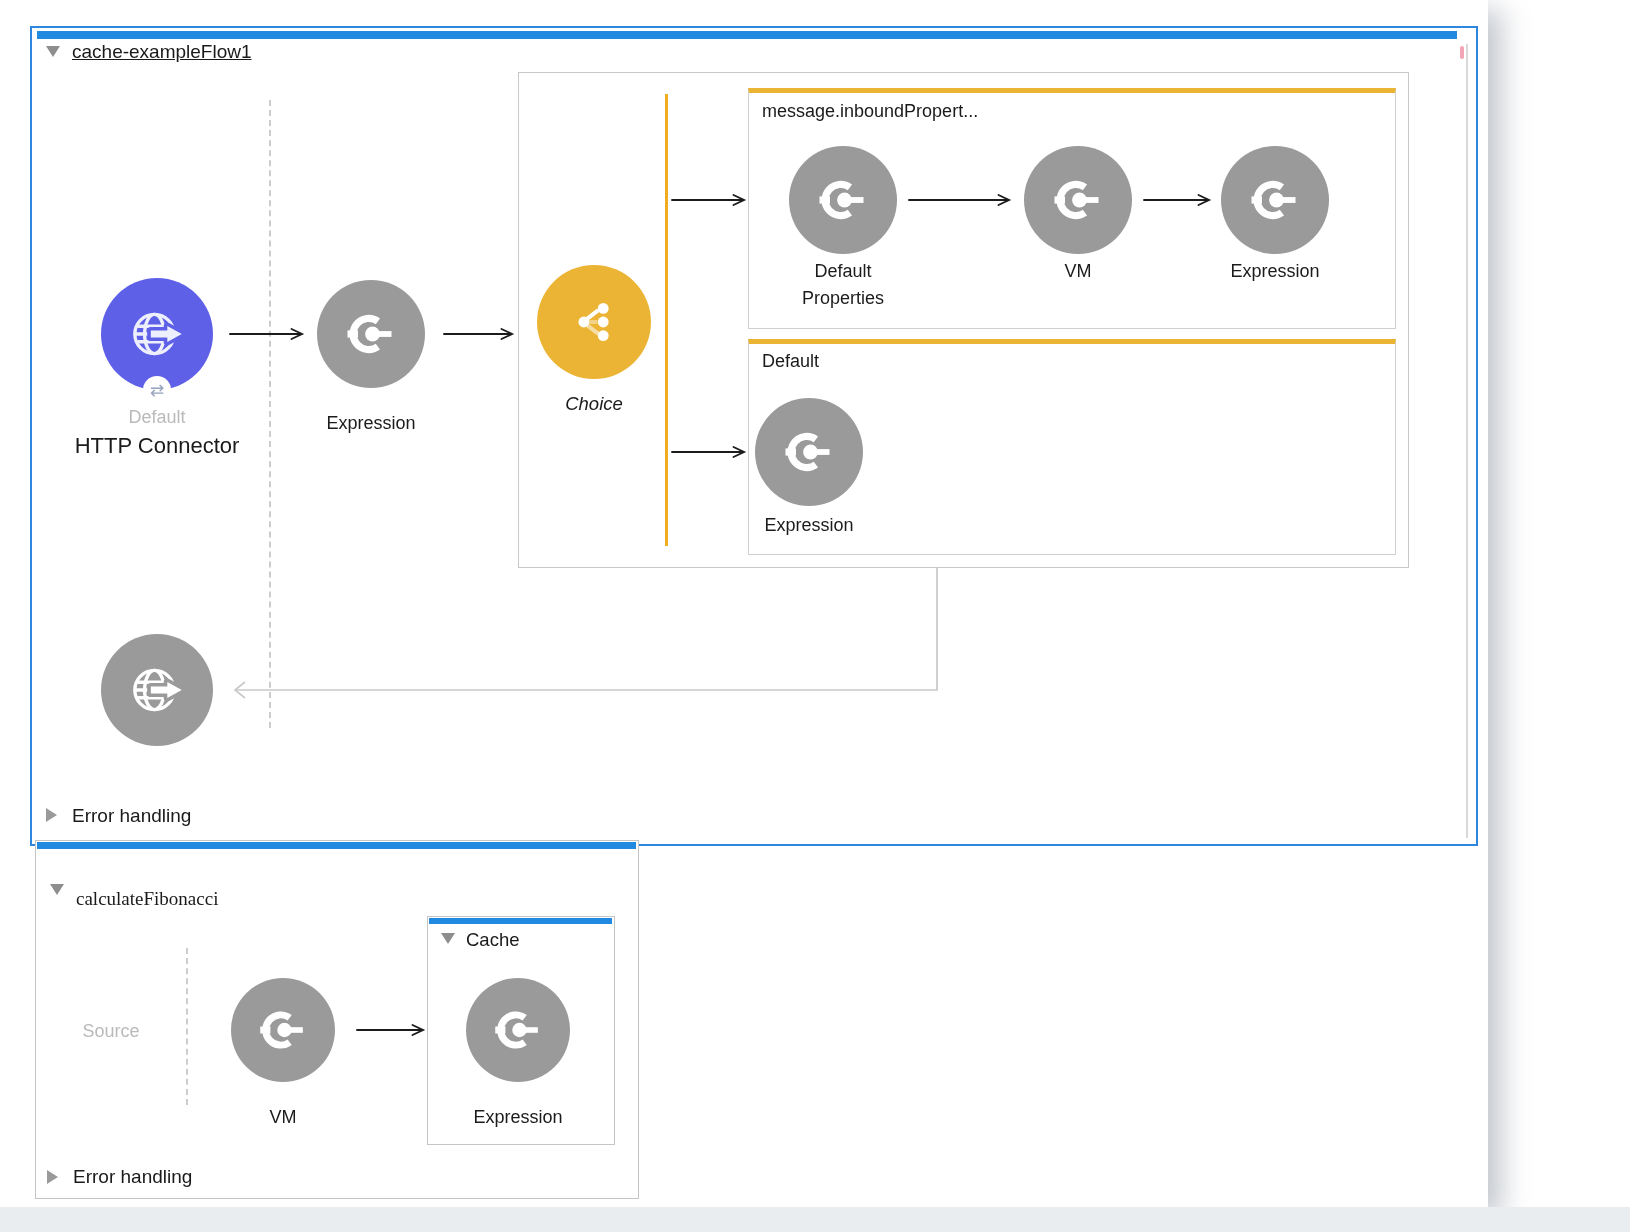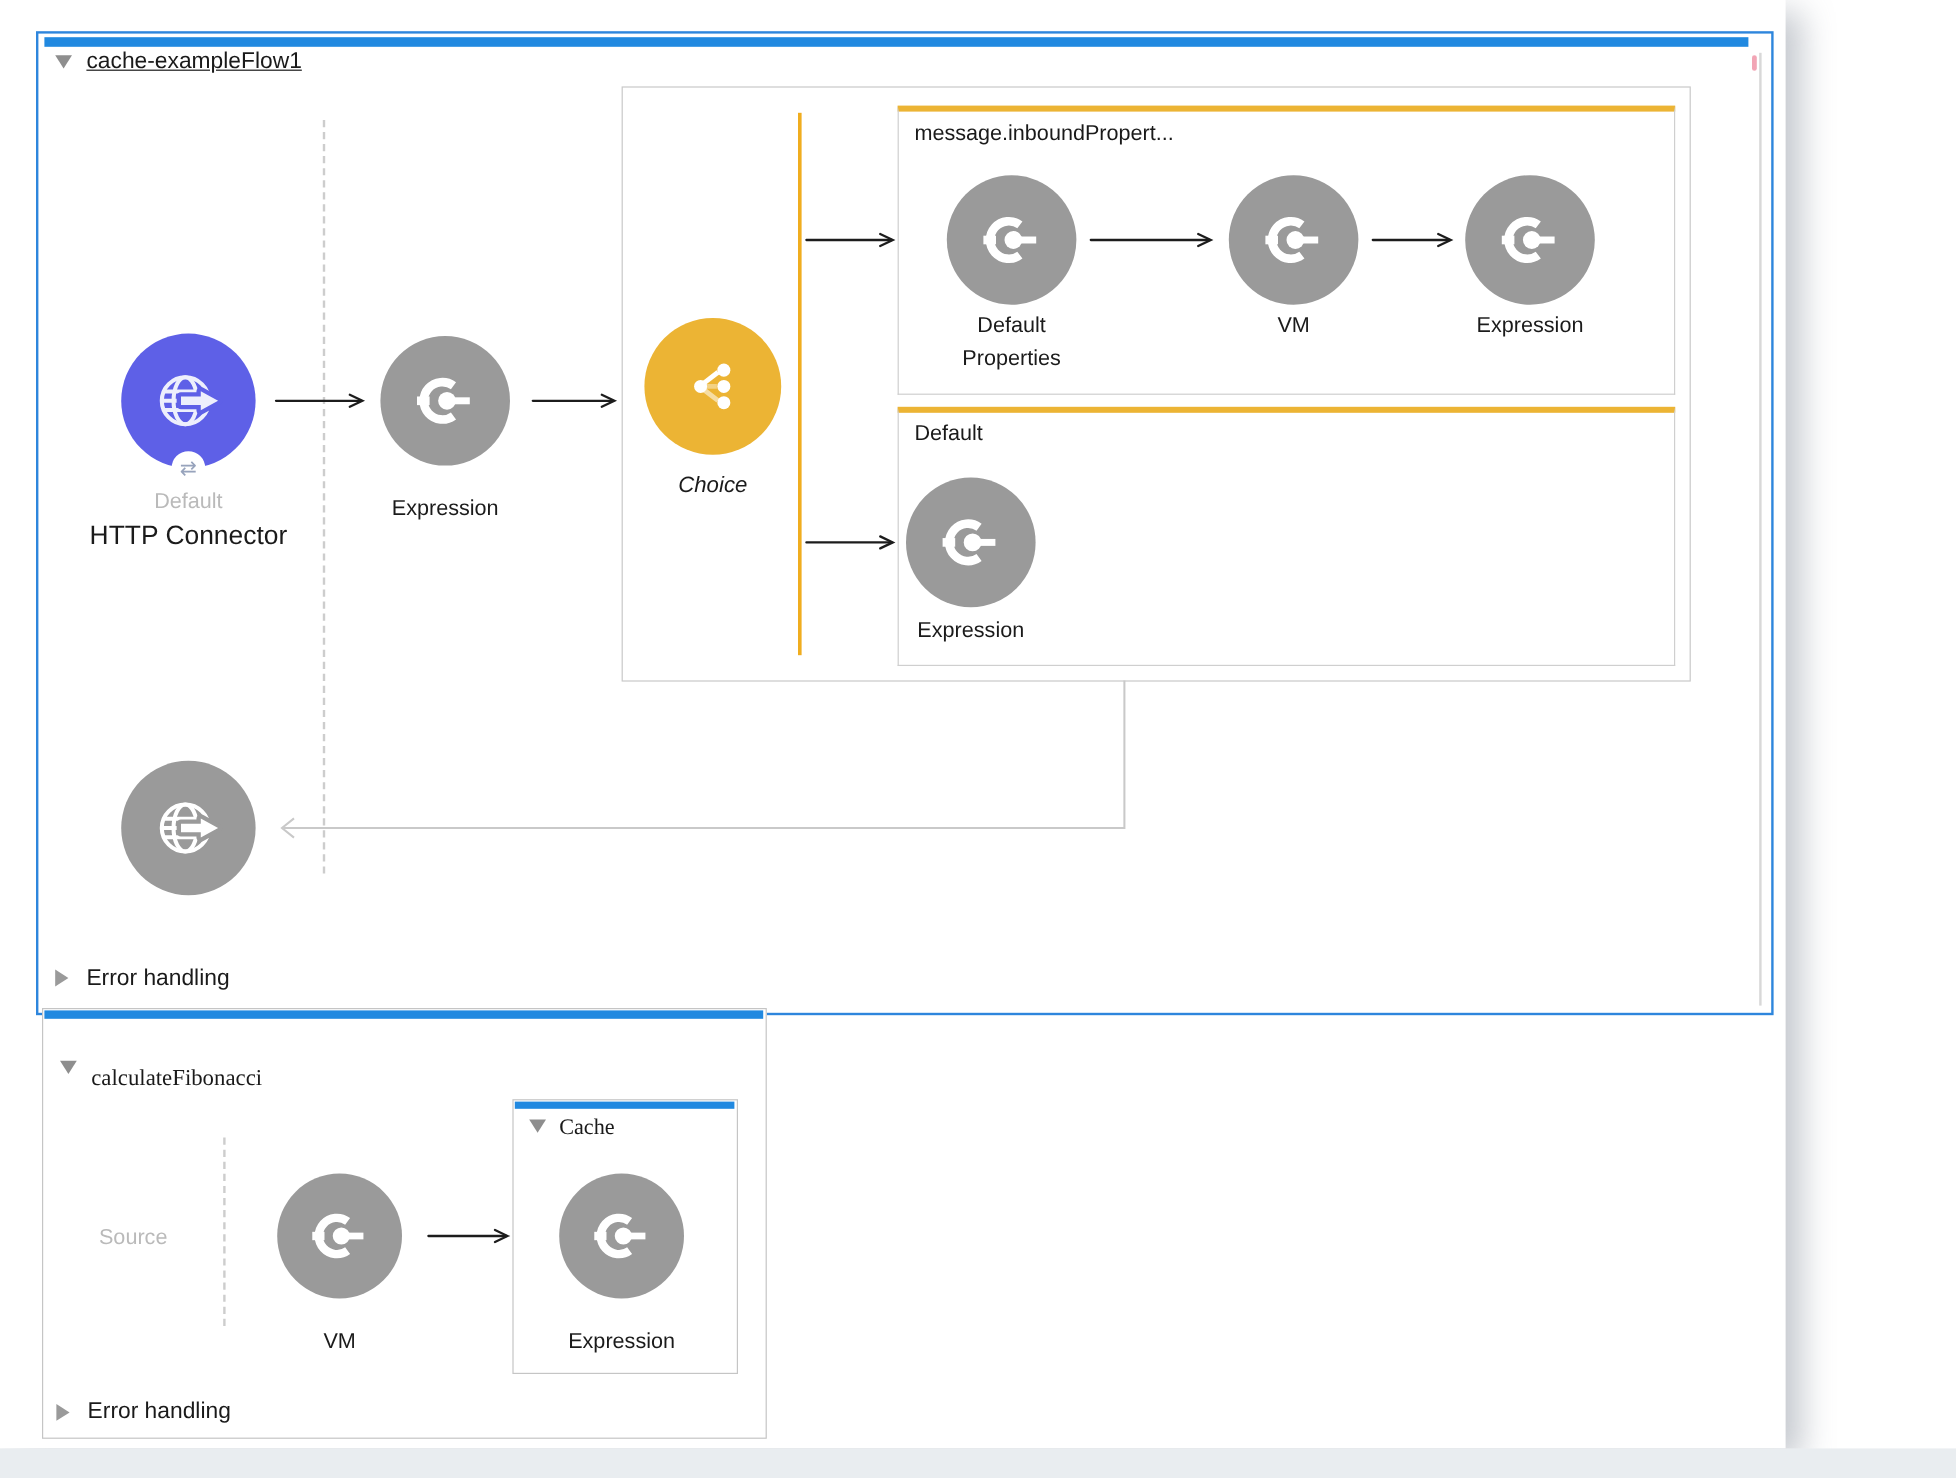--- a/index.html
+++ b/index.html
@@ -206,21 +206,21 @@
   <div class="node-label" style="left:203px;top:1104px;width:160px;">VM</div>
 
   <svg class="conn" style="left:357px;top:1024px;" width="68" height="12">
     <line x1="0" y1="6" x2="65" y2="6"></line>
       <path d="M55.5 1 L66 6 L55.5 11"></path>
   </svg>
 
   <div class="box plain-box" style="left:427px;top:916px;width:186px;height:227px;"></div>
   <div class="strip" style="left:428.5px;top:917.5px;width:183px;height:6px;"></div>
   <span class="tri-down" style="left:441px;top:933px;"></span>
-  <div class="cond-label" style="left:466px;top:929px;font-size:18.5px;font-family:Liberation Serif, serif;">Cache</div>
+  <div class="cond-label" style="left:466px;top:929px;font-size:18.5px;">Cache</div>
 
   <div class="circle gray-c" style="left:466px;top:978px;width:104px;height:104px;">
     <svg width="62" height="62" viewBox="0 0 64 64">
       <rect x="8.5" y="28.4" width="10.5" height="7.2" fill="#fff"></rect>
       <path d="M38.9 19.4 A15.6 15.6 0 1 0 38.9 44.6" fill="none" stroke="#fff" stroke-width="7.2"></path>
       <circle cx="33.5" cy="32" r="7.4" fill="#fff"></circle>
       <rect x="34" y="29.1" width="18.5" height="5.8" fill="#fff"></rect>
     </svg>
   </div>
   <div class="node-label" style="left:438px;top:1104px;width:160px;">Expression</div>

